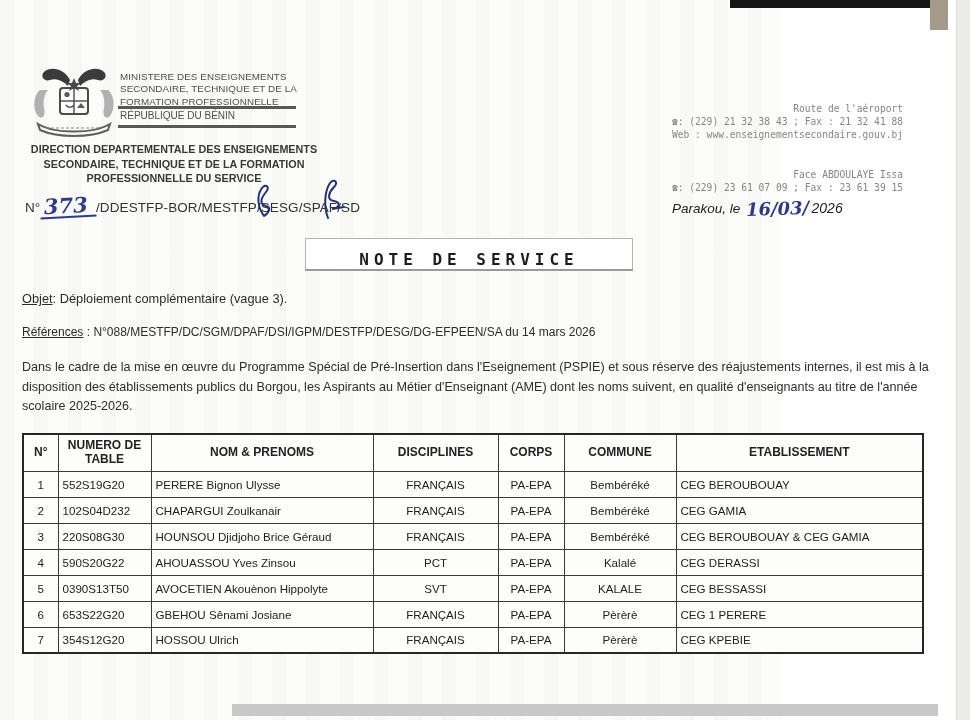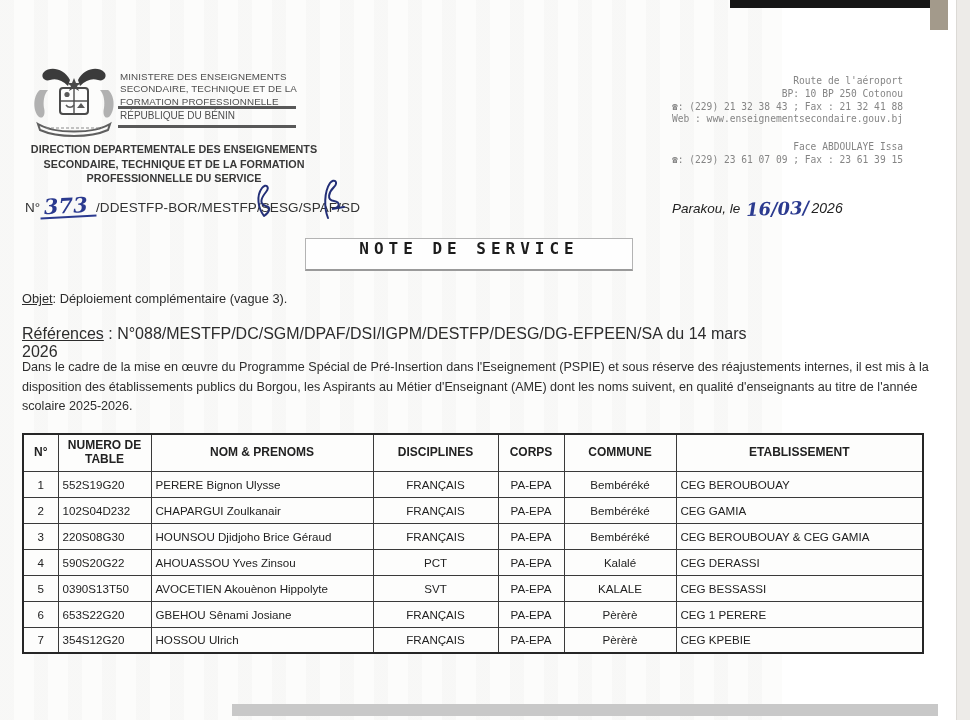--- a/index.html
+++ b/index.html
@@ -25,21 +25,21 @@
   .ministry { position:absolute; left:120px; top:71px; width:190px;
     font-size:9.8px; line-height:12.4px; color:#4f4f4f; letter-spacing:0.1px; }
   .rule { position:absolute; left:118px; width:178px; height:3px; background:#585858; }
   .rule1 { top:106px; } .rule2 { top:125px; }
   .republic { position:absolute; left:120px; top:110px; font-size:10px; color:#4f4f4f; }
   .direction { position:absolute; left:16px; top:142px; width:316px; text-align:center;
     font-size:10.8px; font-weight:bold; line-height:14.5px; color:#383838; }
 
   
   .contact { position:absolute; left:555px; width:348px; text-align:right;
-    font-family:"DejaVu Sans Mono", monospace; font-size:9.6px; line-height:12.8px; color:#858585; }
+    font-family:"DejaVu Sans Mono", monospace; font-size:9.6px; line-height:12.8px; color:#858585;margin-top:28px; }
   .contact1 { top:75px; } .contact2 { top:141px; }
 
   
   .refline { position:absolute; left:25px; top:196px; display:flex; align-items:flex-end; }
   .ref-prefix { font-size:13.5px; color:#333; padding-bottom:3px; }
   .ref-number { font-family:"DejaVu Serif", serif; font-style:italic; font-weight:bold;
     font-size:21px; color:#2b3a8f; transform:rotate(-3deg); padding:0 8px 0 4px;
     border-bottom:2px solid #2b3a8f; line-height:20px; }
   .ref-suffix { font-size:13.5px; color:#333; padding-bottom:3px; letter-spacing:0.1px; }
   .squiggle { position:absolute; }
@@ -47,27 +47,27 @@
   
   .dateline { position:absolute; left:672px; top:200px; width:240px; display:flex; align-items:flex-end; }
   .date-printed { font-style:italic; font-size:13.5px; color:#222; padding-bottom:2px; }
   .date-hand { font-family:"DejaVu Serif", serif; font-style:italic; font-weight:bold;
     font-size:18px; color:#2b3a8f; transform:rotate(-2deg); padding:0 2px 0 6px; line-height:18px; }
   .date-year { font-style:italic; font-size:14px; color:#222; padding-bottom:2px; }
 
   
   .nds-box { position:absolute; left:305px; top:238px; width:328px; height:33px;
     background:#fefefe; border:1px solid #b3b3b3; border-bottom:2px solid #9a9a9a;
-    display:flex; align-items:flex-start; justify-content:center; }
+    display:flex; align-items:flex-end; justify-content:center; }
   .nds-text { font-family:"DejaVu Sans Mono", monospace; font-weight:bold;
     font-size:16px; letter-spacing:5px; color:#1c1c1c; }
 
   
   .line-objet { position:absolute; left:22px; top:291px; font-size:12.8px; color:#2c2c2c; }
-  .line-refs  { position:absolute; left:22px; top:325px; font-size:16px; color:#2c2c2c; }
+  .line-refs  { position:absolute; left:22px; top:325px; font-size:12px; color:#2c2c2c; }
   .u { text-decoration:underline; }
 
   .bodytext { position:absolute; left:22px; top:358px; width:912px;
     font-size:12.6px; line-height:19.5px; color:#2e2e2e; }
 
   
   table.deploy { position:absolute; left:22px; top:433px; width:900px;
     border-collapse:collapse; table-layout:fixed; background:#fdfdfc; }
   table.deploy th, table.deploy td { border:1px solid #3a3a3a; overflow:hidden; white-space:nowrap; }
   table.deploy { border:2px solid #262626; outline:1px solid #262626; outline-offset:-2px; }
@@ -121,21 +121,20 @@
   <div class="rule rule2"></div>
 
   <div class="direction">
     <div>DIRECTION DEPARTEMENTALE DES ENSEIGNEMENTS</div>
     <div>SECONDAIRE, TECHNIQUE ET DE LA FORMATION</div>
     <div>PROFESSIONNELLE DU SERVICE</div>
   </div>
 
   <div class="contact contact1">
     <div>Route de l'aéroport</div>
-    <div>BP: 10 BP 250 Cotonou</div>
     <div>☎: (229) 21 32 38 43 ; Fax : 21 32 41 88</div>
     <div>Web : www.enseignementsecondaire.gouv.bj</div>
   </div>
   <div class="contact contact2">
     <div>Face ABDOULAYE Issa</div>
     <div>☎: (229) 23 61 07 09 ; Fax : 23 61 39 15</div>
   </div>
 
   <div class="refline">
     <span class="ref-prefix">N°</span>

